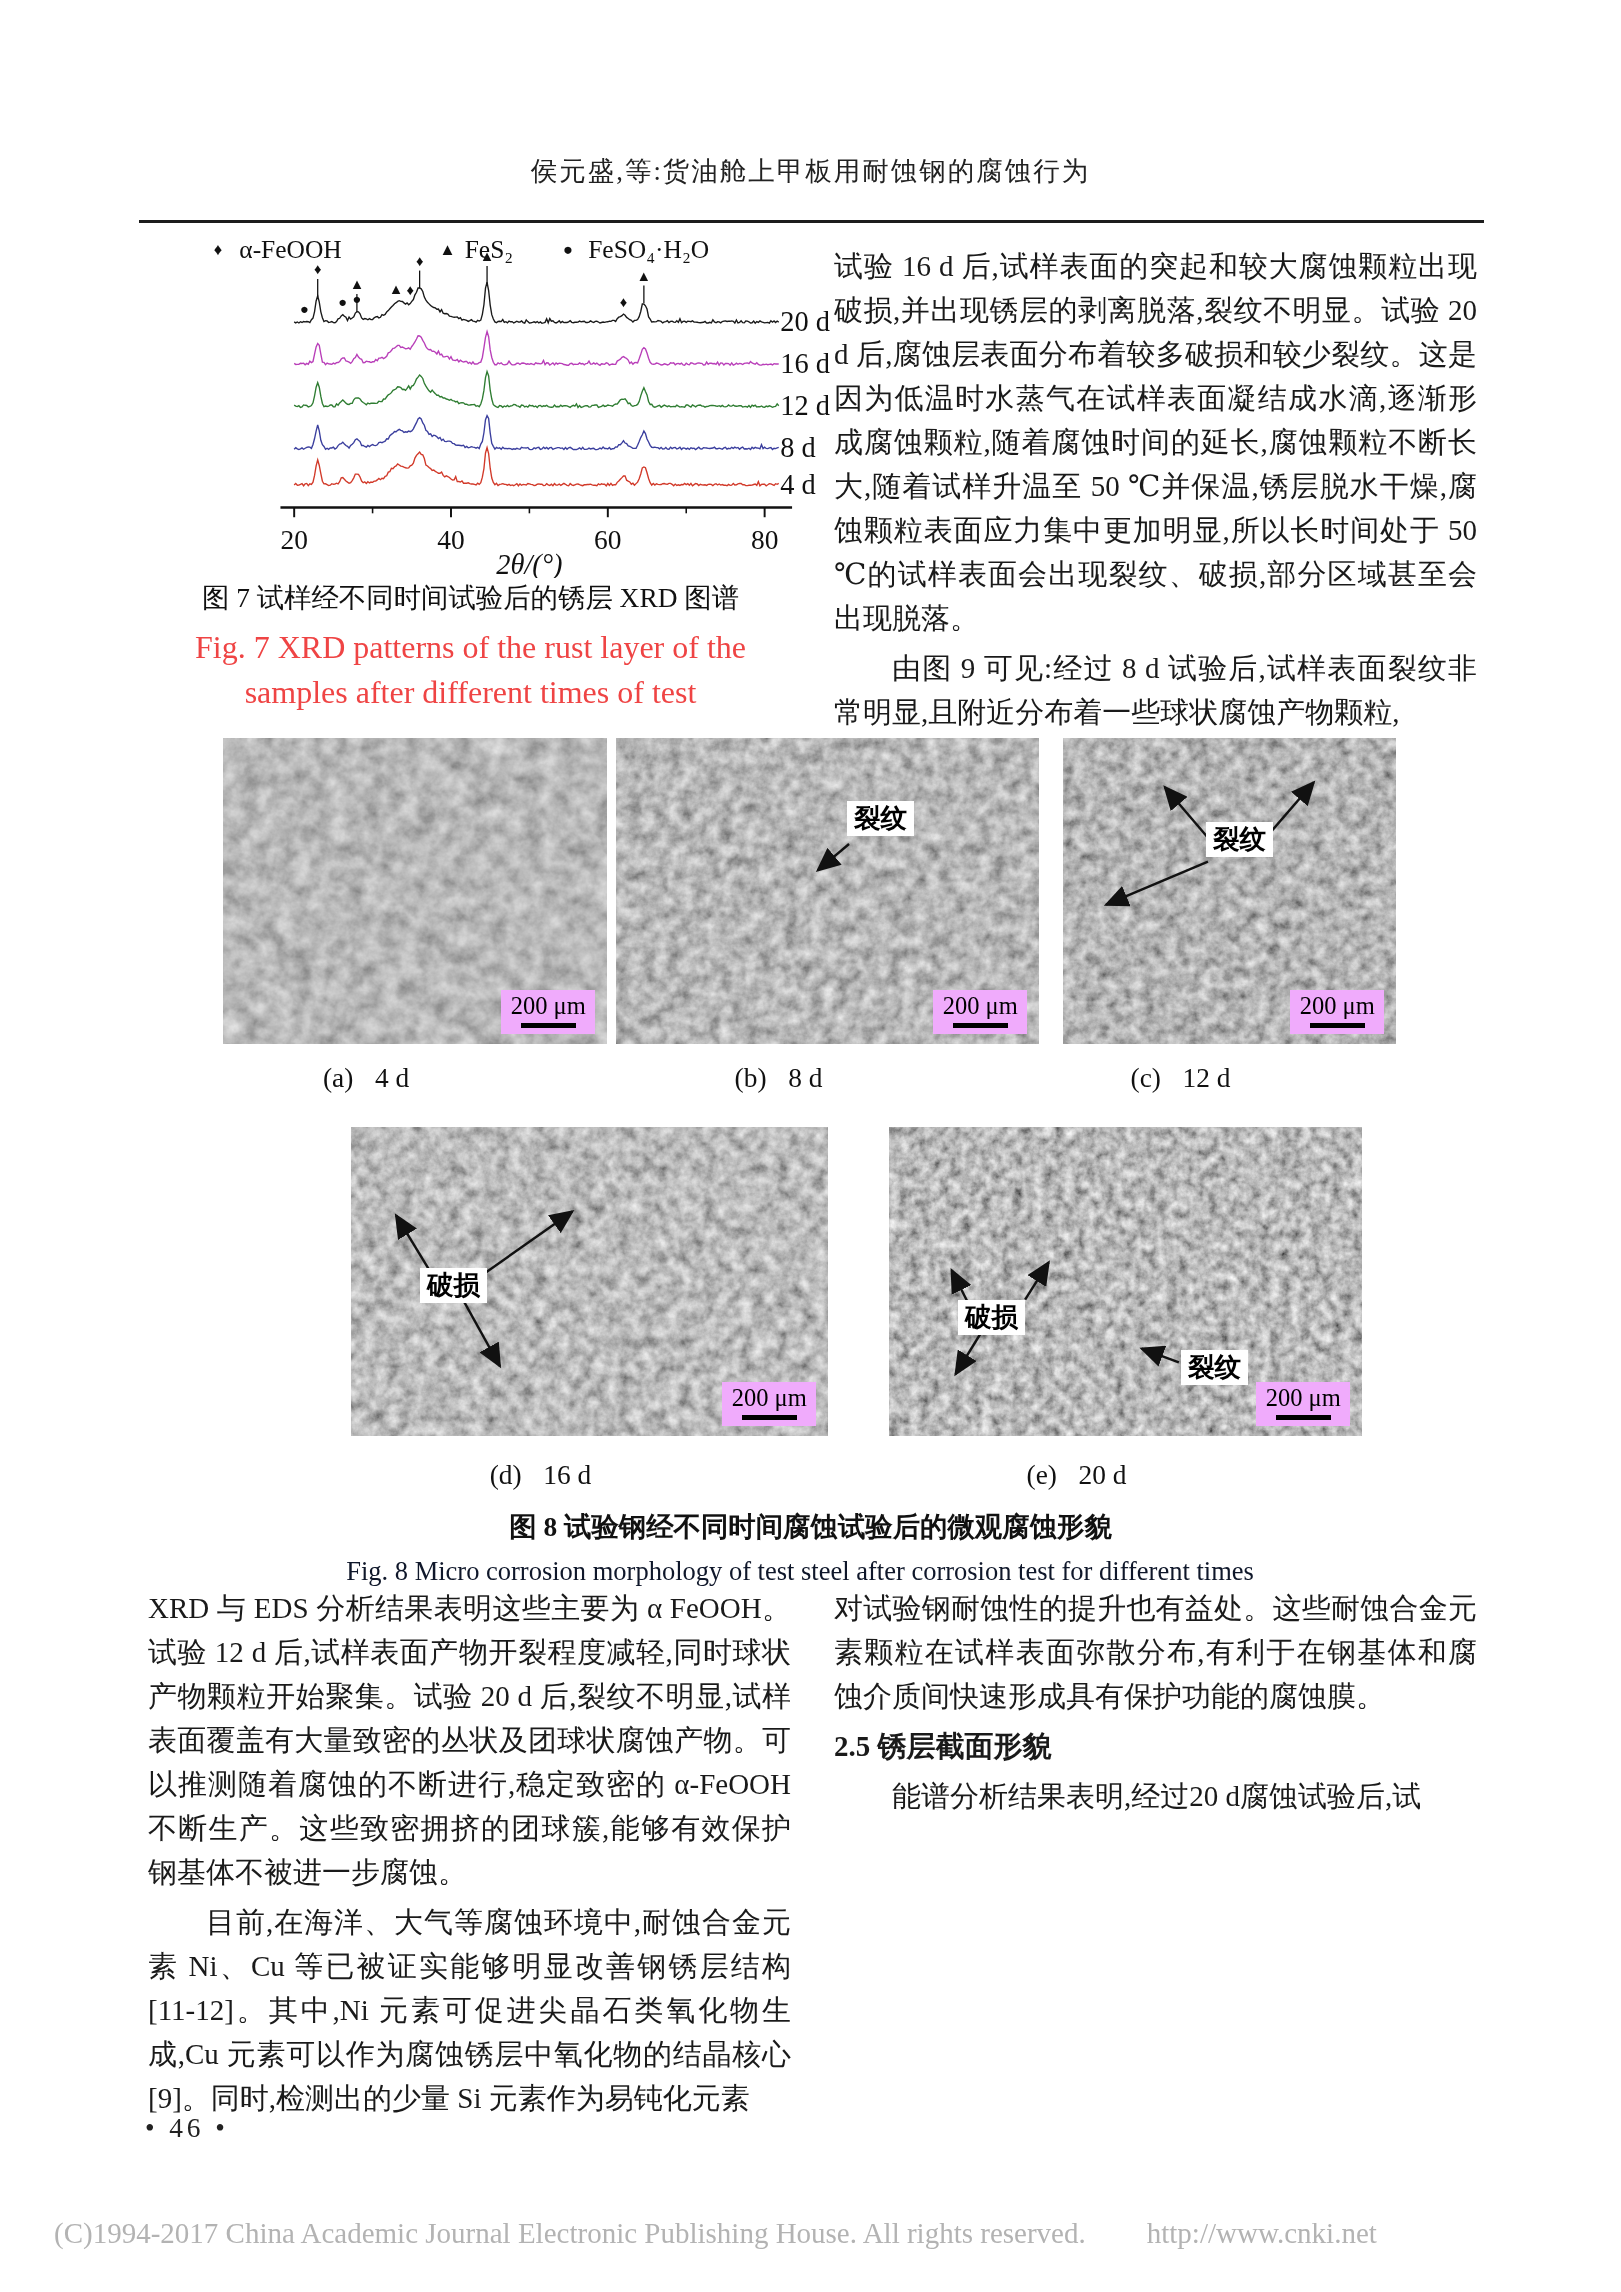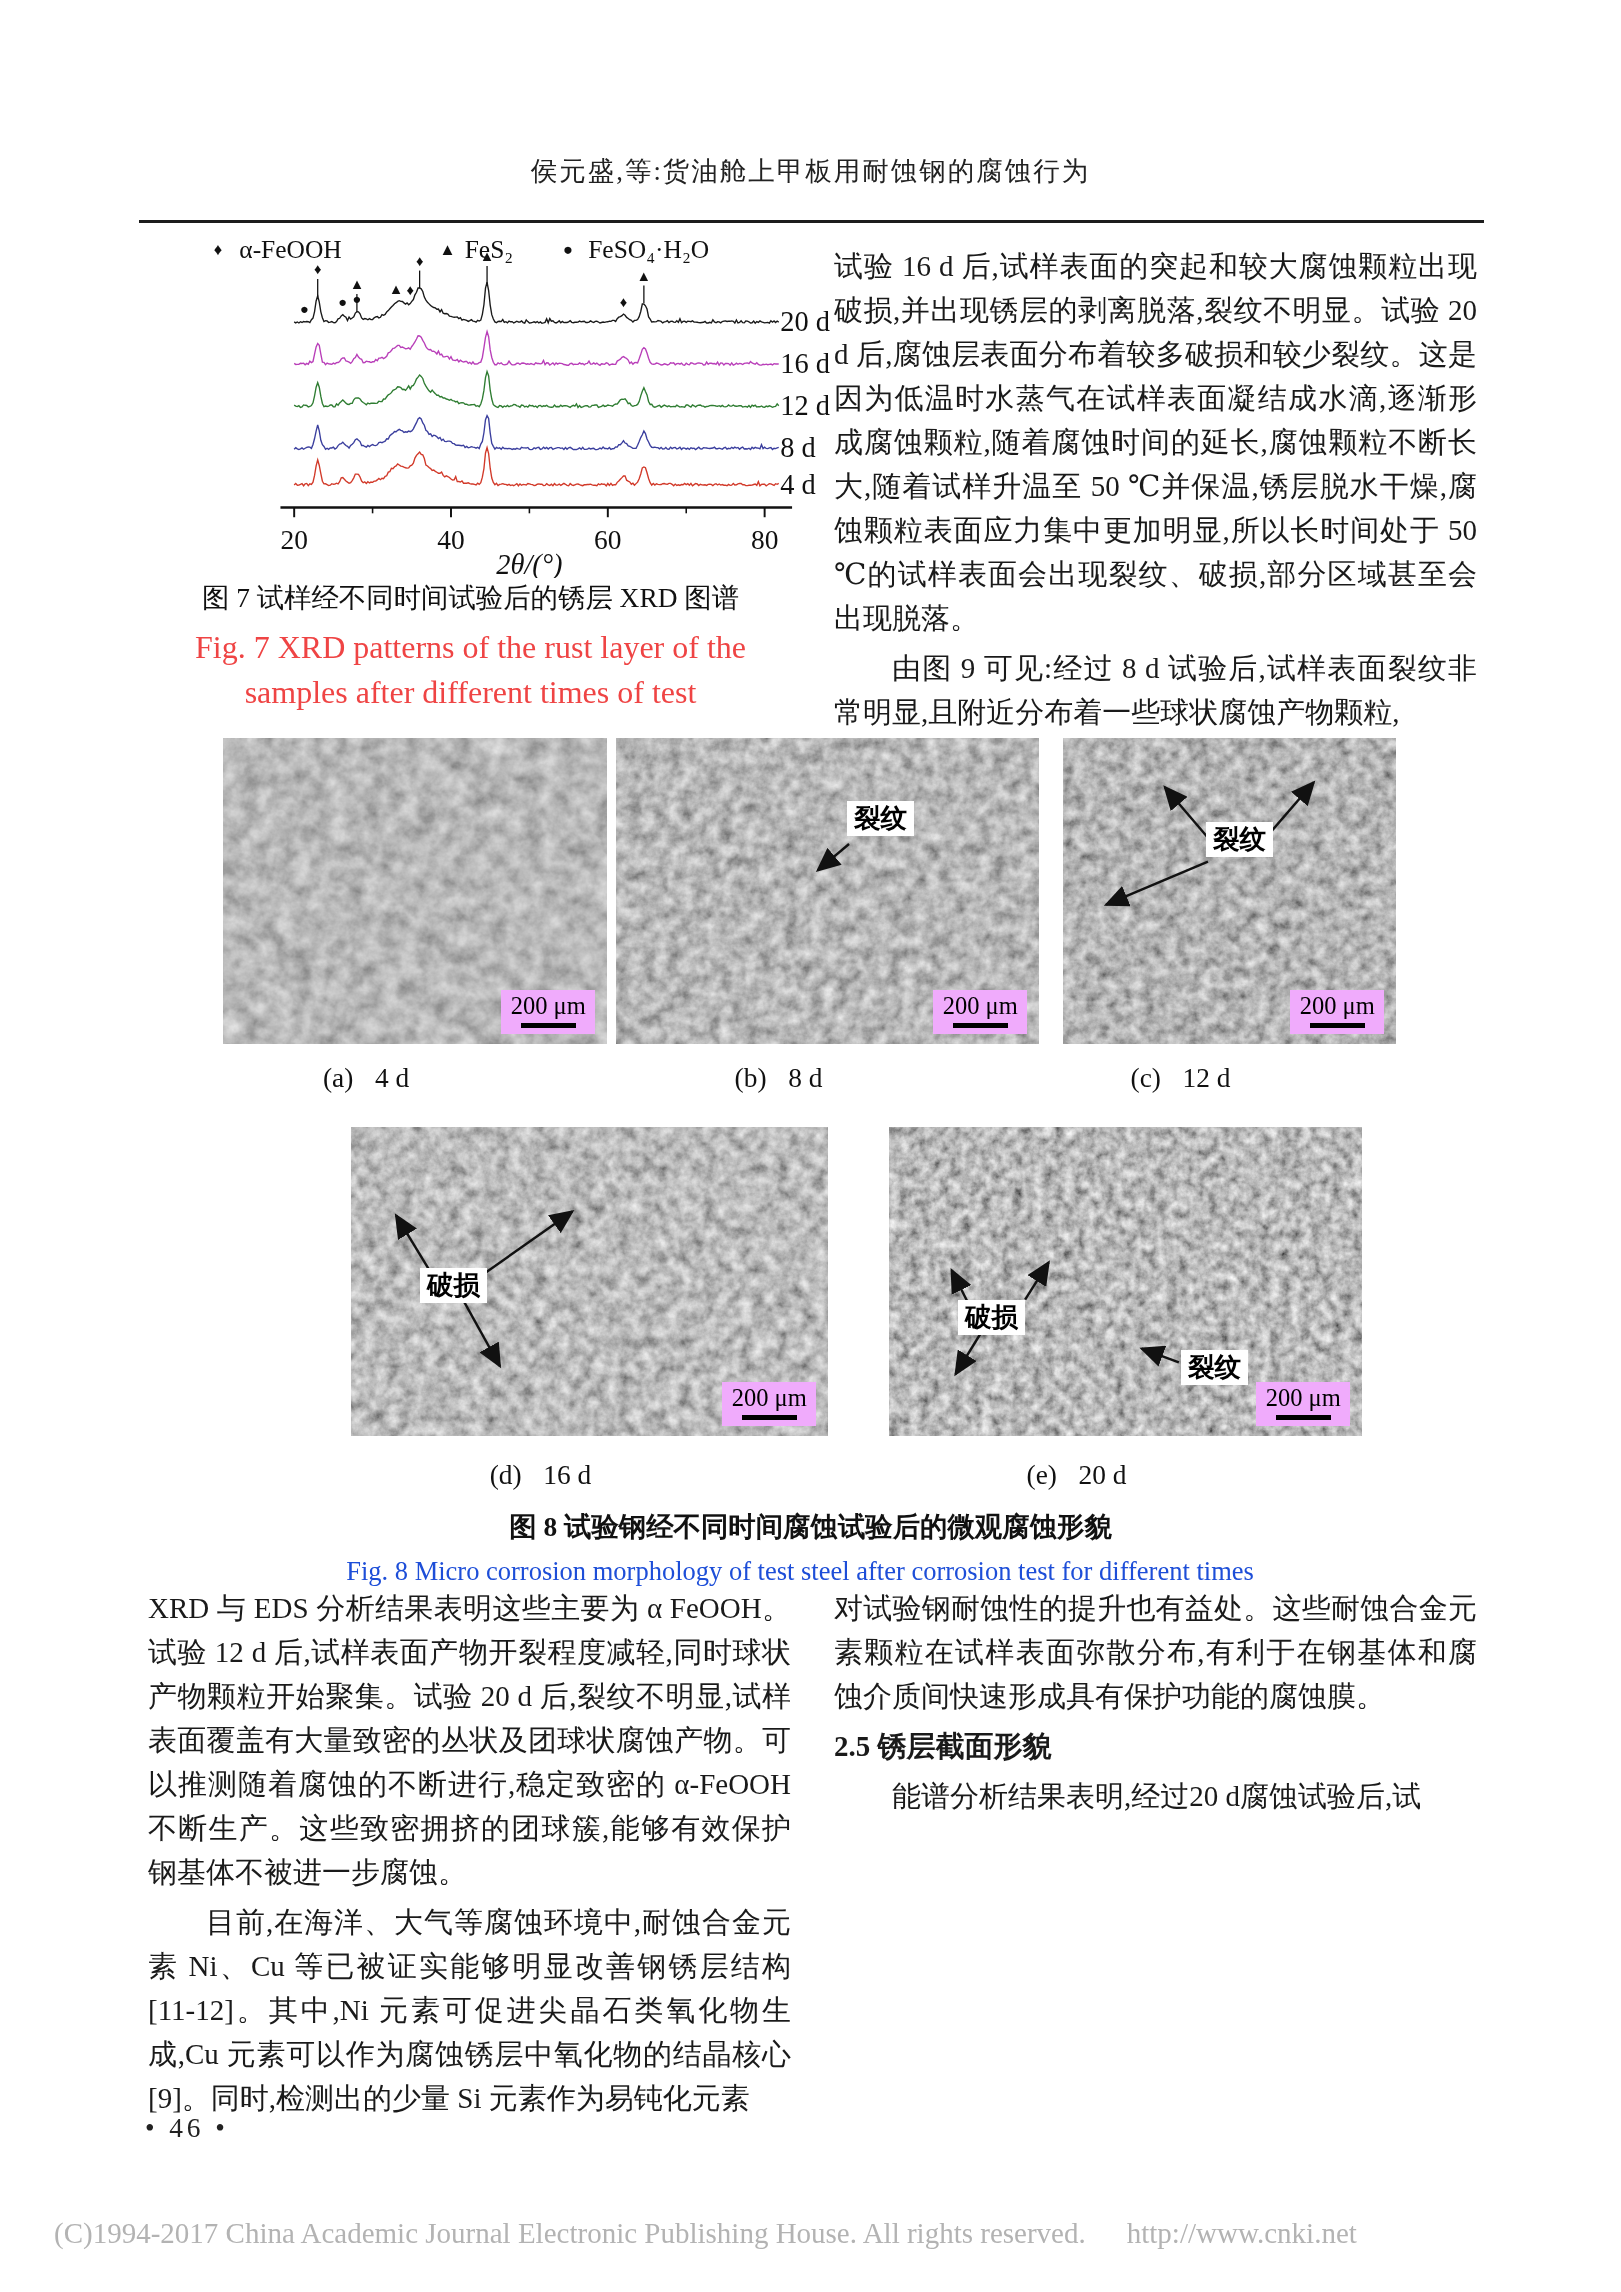--- a/index.html
+++ b/index.html
@@ -50,26 +50,26 @@
   .scaletext{font-size:24.5px;color:#000;line-height:1.1;}
   .scaleline{width:55px;height:4.9px;background:#000;margin:3.9px auto 0 auto;}
   .plabel{position:absolute;font-size:27.4px;color:#111;text-align:center;}
   .plabel .gap{margin-left:21.6px;}
   .fig8-cap-zh{
     position:absolute;left:0;top:1509px;width:1621px;text-align:center;
     font-size:27.4px;font-weight:700;color:#111;
   }
   .fig8-cap-en{
     position:absolute;left:0;top:1556px;width:1600px;text-align:center;
-    font-size:26.5px;color:#1d4ed8;
+    font-size:26.5px;color:#0f172a;
   }
   
   .page-num{position:absolute;left:145px;top:2113px;font-size:27.4px;color:#222;letter-spacing:3.9px;}
   .copyright{position:absolute;left:54px;top:2217px;font-size:29px;color:#b3b3b3;white-space:nowrap;}
-  .copyright .url{margin-left:41px;}
+  .copyright .url{margin-left:61px;}
 </style>
 </head>
 <body>
 
 <div class="page">
 
   <div class="running-head">侯元盛,等:货油舱上甲板用耐蚀钢的腐蚀行为</div>
   <div class="head-rule"></div>
 
   <div class="fig7">

